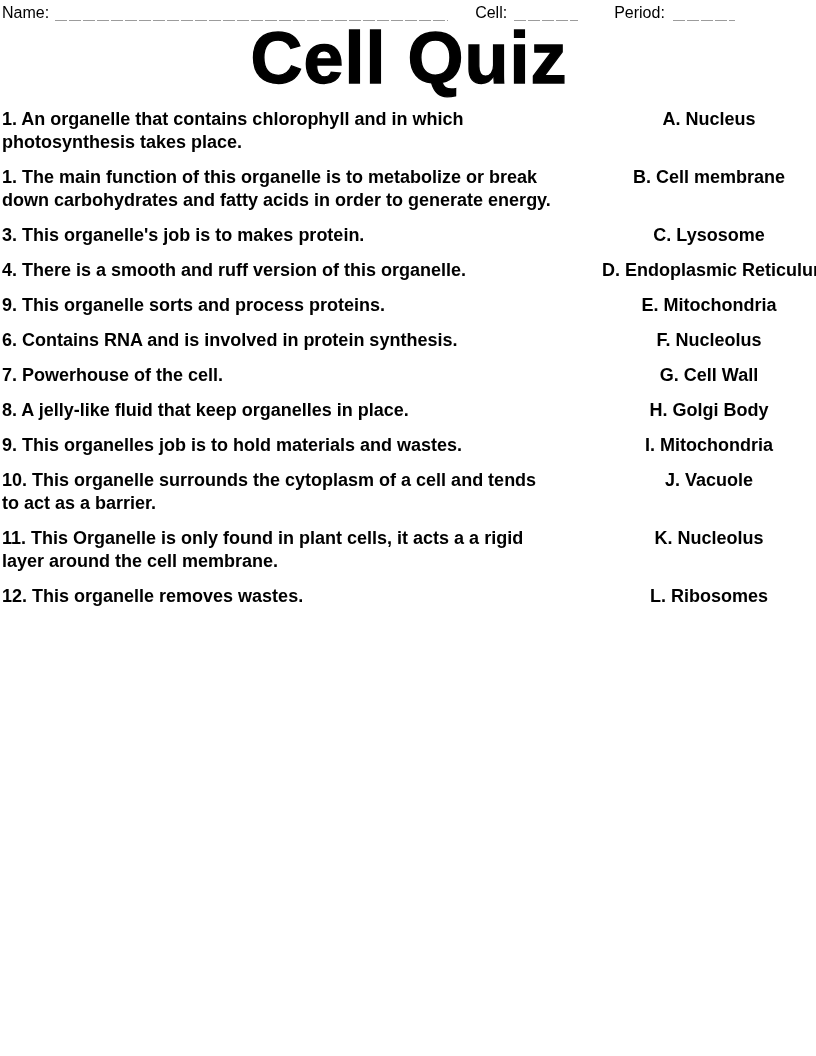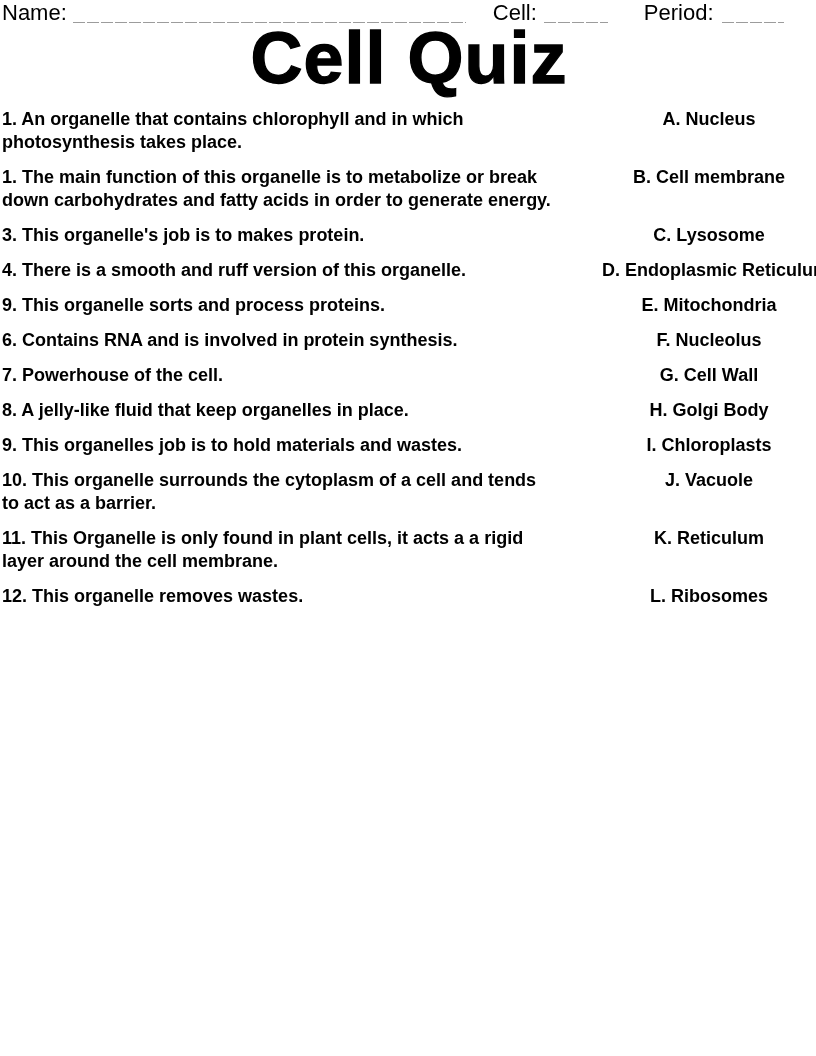--- a/index.html
+++ b/index.html
@@ -19,21 +19,21 @@
     width: 816px;
     height: 1056px;
     padding: 2px 0 0 2px;
     background: #ffffff;
   }
 
   
   .header {
     display: flex;
     align-items: baseline;
-    font-size: 22px;
+    font-size: 16px;
     line-height: 22px;
     font-weight: normal;
   }
   .blank {
     display: inline-block;
     height: 14px;
     position: relative;
     top: 3px;
     background: repeating-linear-gradient(to right, #9c9c9c 0 12px, transparent 12px 14px) left bottom / 100% 1.5px no-repeat;
   }
@@ -124,33 +124,33 @@
       <div class="a">G. Cell Wall</div>
     </div>
 
     <div class="row">
       <div class="q">8. A jelly-like fluid that keep organelles in place.</div>
       <div class="a">H. Golgi Body</div>
     </div>
 
     <div class="row">
       <div class="q">9. This organelles job is to hold materials and wastes.</div>
-      <div class="a">I. Chloroplasts</div>
+      <div class="a">I. Mitochondria</div>
     </div>
 
     <div class="row">
       <div class="q">10. This organelle surrounds the cytoplasm of a cell and tends
 to act as a barrier.</div>
       <div class="a">J. Vacuole</div>
     </div>
 
     <div class="row">
       <div class="q">11. This Organelle is only found in plant cells, it acts a a rigid
 layer around the cell membrane.</div>
-      <div class="a">K. Reticulum</div>
+      <div class="a">K. Nucleolus</div>
     </div>
 
     <div class="row">
       <div class="q">12. This organelle removes wastes.</div>
       <div class="a">L. Ribosomes</div>
     </div>
 
   </main>
 </div>
 

